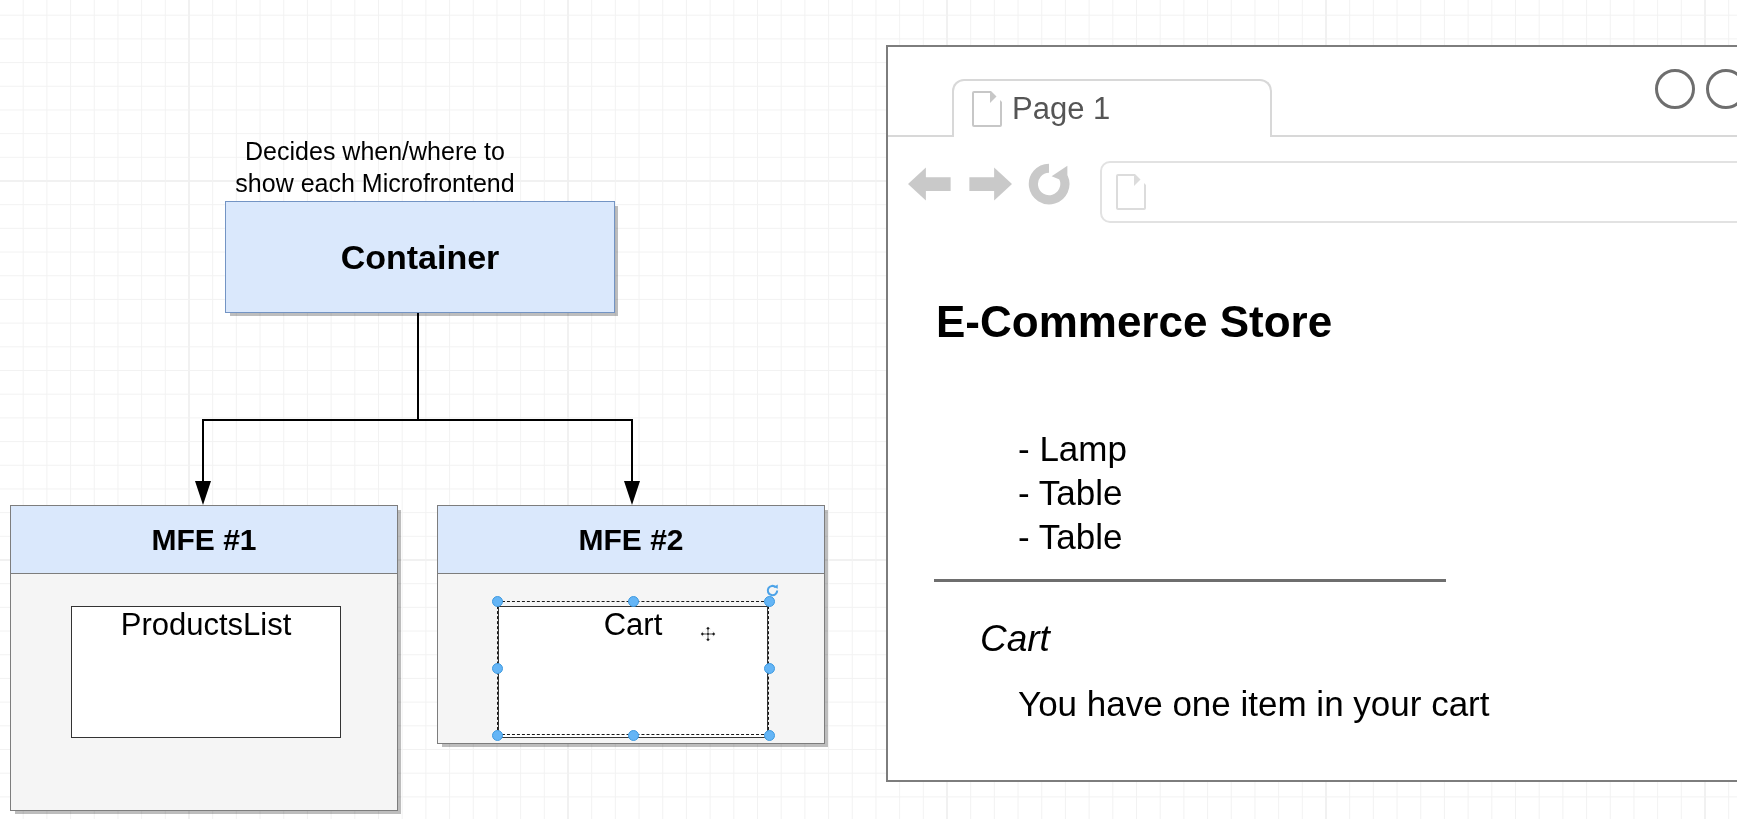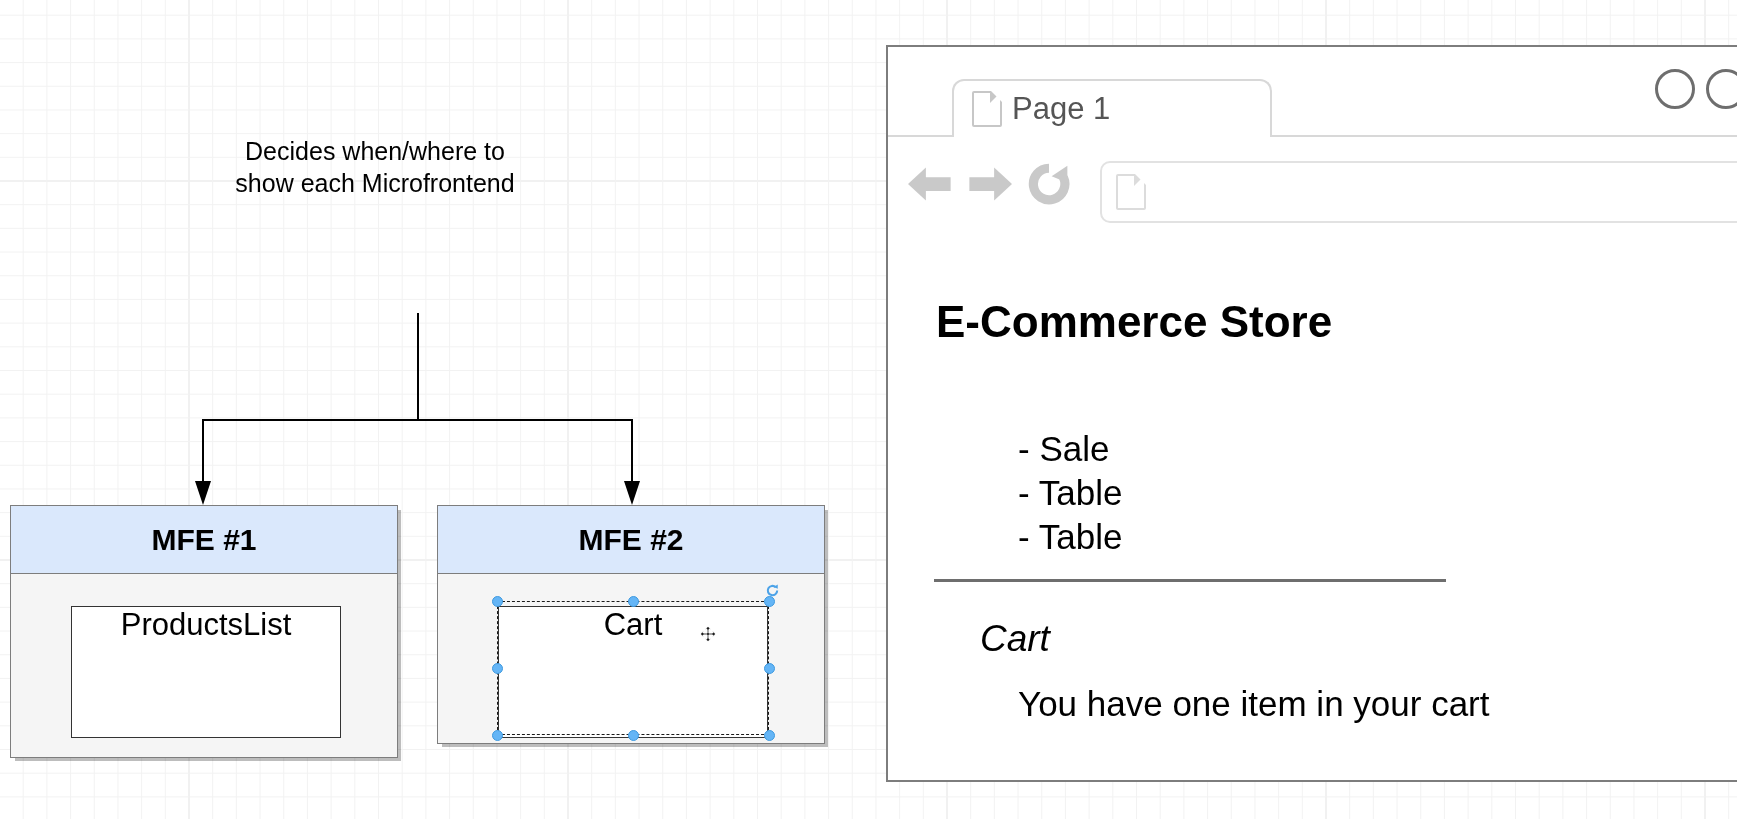--- a/index.html
+++ b/index.html
@@ -210,22 +210,25 @@
 
   <svg class="conn" width="1737" height="819">
     <g stroke="#000000" stroke-width="2" fill="none">
       <path d="M 418 313 L 418 420 L 203 420 L 203 487"></path>
       <path d="M 418 313 L 418 420 L 632 420 L 632 487"></path>
     </g>
     <polygon points="203,505 195,481 211,481" fill="#000000"></polygon>
     <polygon points="632,505 624,481 640,481" fill="#000000"></polygon>
   </svg>
 
-
-  <div class="shape mfe" style="left:10px; top:505px; width:388px; height:253px;">
+  <div class="shape box-container" style="left:225px; top:201px; width:390px; height:112px; font-size:34px;">
+    <span>Container</span>
+  </div>
+
+  <div class="shape mfe" style="left:10px; top:505px; width:388px; height:306px;">
     <div class="mfe-header" style="height:68px; font-size:30px;">
       <span>MFE #1</span>
     </div>
     <div class="inner-box" style="left:60px; top:100px; width:270px; height:132px; font-size:31px;">
       <span>ProductsList</span>
     </div>
   </div>
 
   <div class="shape mfe" style="left:437px; top:505px; width:388px; height:239px;">
     <div class="mfe-header" style="height:68px; font-size:30px;">
@@ -298,21 +301,21 @@
         <span class="page-glyph"></span>
         <span style="font-size:24px;color:#777;margin-left:10px;"></span>
       </div>
     </div>
 
     <div class="browser-body">
       <div class="h1" style="position:absolute;left:48px;top:48px;font-size:44px;">E-Commerce Store</div>
 
 
       <div style="position:absolute;left:130px;top:178px;font-size:35px;line-height:1.26;">
-        <div class="li">- Sale</div>
+        <div class="li">- Lamp</div>
         <div class="li">- Table</div>
         <div class="li">- Table</div>
       </div>
 
       <div class="hr" style="position:absolute;left:46px;top:330px;width:512px;"></div>
 
       <div class="h2" style="position:absolute;left:92px;top:369px;font-size:37px;">Cart</div>
 
       <div style="position:absolute;left:130px;top:435px;font-size:35px;color:#000;">You have one item in your cart</div>
     </div>

